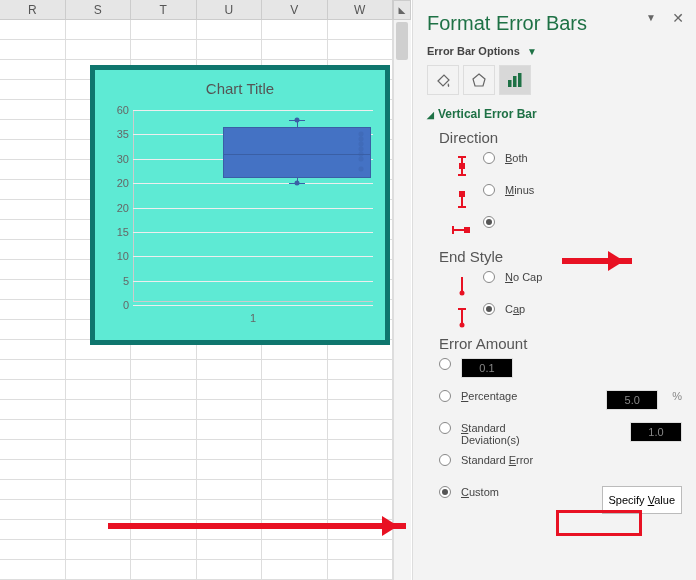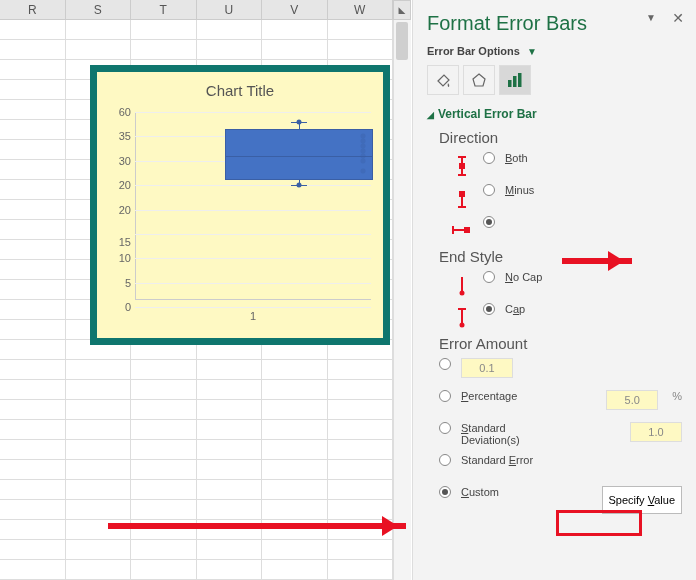--- a/index.html
+++ b/index.html
@@ -13,21 +13,21 @@
   .grid { position: absolute; top: 20px; left: 0; width: 393px; height: 560px; }
   .grid-row { height: 20px; display: flex; }
   .grid-row div { flex: 1; border-right: 1px solid #ddd; border-bottom: 1px solid #ddd; }
 
   
   .scroll-stub { position: absolute; top: 0; left: 393px; width: 18px; height: 20px; background: #e6e6e6; border: 1px solid #ccc; display:flex; align-items:center; justify-content:center; font-size:9px; color:#666; }
   .vscroll { position: absolute; top: 20px; left: 393px; width: 18px; height: 560px; background: #f4f4f4; border-left: 1px solid #ddd; }
   .vscroll .thumb { position:absolute; top:2px; left:2px; width:12px; height:38px; background:#cfcfcf; border-radius:2px; }
 
   
-  .chart-box { position:absolute; top:65px; left:90px; width:300px; height:280px; background:#fef9c3; border:7px solid #0f766e; }
+  .chart-box { position:absolute; top:65px; left:90px; width:300px; height:280px; background:#5eead4; border:5px solid #0f766e; }
   .chart-title { text-align:center; font-size:15px; color:#555; padding:10px 0 4px; }
   .plot { position:absolute; top:40px; left:38px; right:12px; bottom:38px; }
   .y-tick { position:absolute; left:-32px; width:28px; text-align:right; font-size:11px; color:#666; transform:translateY(-50%); }
   .x-tick { position:absolute; bottom:-22px; left:0; right:0; text-align:center; font-size:11px; color:#666; }
   .gridline { position:absolute; left:0; right:0; border-top:1px solid #eee; }
   .axis-v { position:absolute; top:0; bottom:0; left:0; border-left:1px solid #ccc; }
   .axis-h { position:absolute; left:0; right:0; bottom:0; border-top:1px solid #ccc; }
   .bar { position:absolute; background:#4472c4; border:1px solid #3a5fa5; }
   .err-line { position:absolute; width:0; border-left:1px solid #3a5fa5; }
   .err-cap { position:absolute; height:0; border-top:1px solid #3a5fa5; }
@@ -46,21 +46,21 @@
   .tool-btn.active { background:#d8d8d8; }
   .section-head { font-size:12px; font-weight:700; color:#1e7145; margin:4px 0 8px; }
   .section-head .tri { display:inline-block; margin-right:4px; color:#1e7145; font-size:9px; }
   .group-label { font-size:15px; color:#555; margin:4px 0 6px 12px; }
   .opt-row { display:flex; gap:10px; margin:4px 0 4px 24px; min-height:28px; }
   .opt-row.amt { margin-left:12px; }
   .opt-icon { width:22px; display:flex; align-items:center; justify-content:center; }
   .radio { width:12px; height:12px; border:1px solid #888; border-radius:50%; background:#fff; display:inline-flex; align-items:center; justify-content:center; flex:0 0 12px; }
   .radio.sel::after { content:''; width:6px; height:6px; border-radius:50%; background:#555; }
   .opt-label { font-size:11px; color:#444; flex:1; }
-  .num-box { width:52px; height:20px; border:1px solid #ddd; background:#fef9c3; font-size:11px; color:#888; text-align:center; line-height:18px; }
+  .num-box { width:52px; height:20px; border:1px solid #ddd; background:#000000; font-size:11px; color:#888; text-align:center; line-height:18px; }
   .pct { font-size:11px; color:#888; margin-left:4px; }
   .spec-btn { border:1px solid #bbb; background:#fff; font-size:11px; padding:3px 6px; cursor:pointer; }
   .spec-btn .ul { text-decoration:underline; }
   .red-box { position:absolute; border:3px solid #e81123; pointer-events:none; }
   .red-arrow { position:absolute; height:6px; background:#e81123; }
   .red-arrow::before { content:''; position:absolute; right:-2px; top:50%; transform:translateY(-50%); border:10px solid transparent; border-left:16px solid #e81123; }
 </style>
 </head>
 <body>
 
@@ -310,21 +310,21 @@
     <div class="axis-v"></div>
     <div class="axis-h"></div>
     <div class="x-tick">1</div>
   <div class="gridline" style="top: 195px;"></div>
       <div class="y-tick" style="top: 195px;">0</div>
       <div class="gridline" style="top: 170.625px;"></div>
       <div class="y-tick" style="top: 170.625px;">5</div>
       <div class="gridline" style="top: 146.25px;"></div>
       <div class="y-tick" style="top: 146.25px;">10</div>
       <div class="gridline" style="top: 121.875px;"></div>
-      <div class="y-tick" style="top: 121.875px; margin-top: 8px;">15</div>
+      <div class="y-tick" style="top: 121.875px;">15</div>
       <div class="gridline" style="top: 97.5px;"></div>
       <div class="y-tick" style="top: 97.5px;">20</div>
       <div class="gridline" style="top: 73.125px;"></div>
       <div class="y-tick" style="top: 73.125px;">20</div>
       <div class="gridline" style="top: 48.75px;"></div>
       <div class="y-tick" style="top: 48.75px;">30</div>
       <div class="gridline" style="top: 24.375px;"></div>
       <div class="y-tick" style="top: 24.375px;">35</div>
       <div class="gridline" style="top: 0px;"></div>
       <div class="y-tick" style="top: 0px;">60</div>

